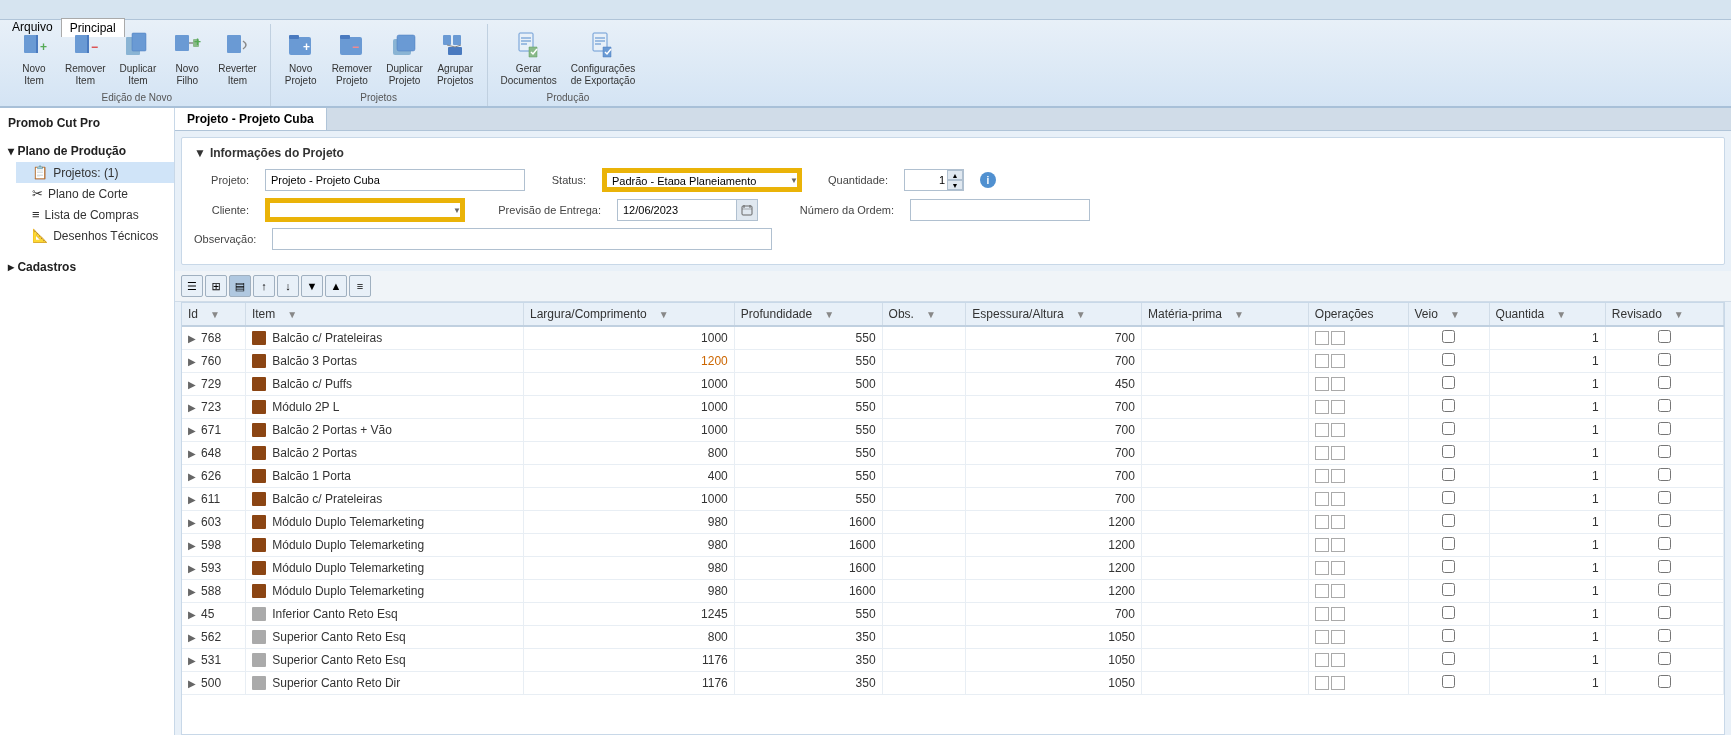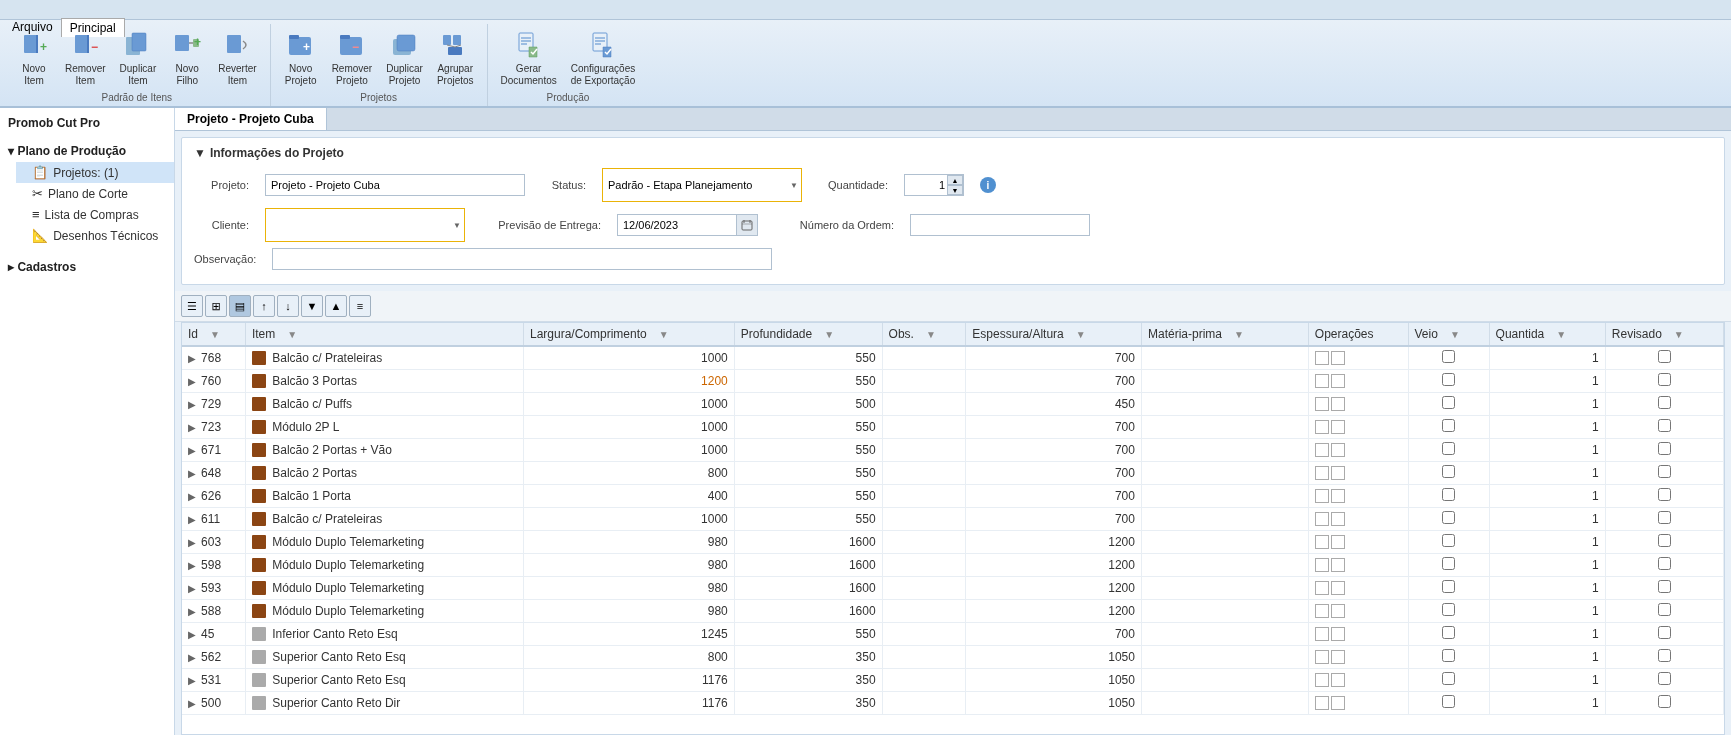--- a/index.html
+++ b/index.html
@@ -39,21 +39,21 @@
     
     .project-info { background: #fff; border: 1px solid #c8d8e8; margin: 6px; padding: 8px 12px; border-radius: 2px; }
     .project-info-title { font-weight: bold; font-size: 12px; color: #333; margin-bottom: 8px; display: flex; align-items: center; gap: 4px; }
     .project-info-title .collapse-icon { cursor: pointer; }
     .form-row { display: flex; align-items: center; margin-bottom: 6px; gap: 16px; flex-wrap: wrap; }
     .form-label { font-size: 11px; color: #444; white-space: nowrap; min-width: 55px; text-align: right; }
     .form-input { border: 1px solid #b0c0d0; padding: 2px 5px; font-size: 11px; height: 22px; background: #fff; }
     .form-input-wide { width: 260px; }
     .form-input-medium { width: 180px; }
     .form-input-small { width: 120px; }
-    .form-select { border: 1px solid #eab308; padding: 2px 20px 2px 5px; font-size: 11px; height: 34px; background: #fff; appearance: none; -webkit-appearance: none; position: relative; }
+    .form-select { border: 5px solid #eab308; padding: 2px 20px 2px 5px; font-size: 11px; height: 24px; background: #fff; appearance: none; -webkit-appearance: none; position: relative; }
     .select-wrapper { position: relative; display: inline-block; }
     .select-wrapper::after { content: '▼'; font-size: 8px; position: absolute; right: 4px; top: 50%; transform: translateY(-50%); pointer-events: none; color: #666; }
     .spinner-wrapper { position: relative; display: inline-flex; align-items: center; }
     .spinner-input { width: 60px; border: 1px solid #b0c0d0; padding: 2px 18px 2px 5px; font-size: 11px; height: 22px; text-align: right; }
     .spinner-btns { display: flex; flex-direction: column; position: absolute; right: 1px; top: 1px; }
     .spinner-btn { width: 16px; height: 10px; background: #e0e8f0; border: 1px solid #b0c0d0; cursor: pointer; display: flex; align-items: center; justify-content: center; font-size: 7px; line-height: 1; }
     .info-icon { width: 16px; height: 16px; border-radius: 50%; background: #5090d0; color: #fff; display: flex; align-items: center; justify-content: center; font-size: 10px; font-weight: bold; cursor: pointer; }
     .date-wrapper { position: relative; display: inline-flex; align-items: center; }
     .date-btn { background: #e0e8f0; border: 1px solid #b0c0d0; border-left: none; height: 22px; padding: 0 4px; cursor: pointer; display: flex; align-items: center; }
 
@@ -141,21 +141,21 @@
         <div class="icon">
           <svg viewBox="0 0 28 28" width="28" height="28">
             <rect x="4" y="4" width="14" height="18" rx="1" fill="#6a9ad4"></rect>
             <path d="M20 10 Q26 14 20 18" stroke="#888" stroke-width="1.5" fill="none" marker-end="url(#arr)"></path>
           </svg>
         </div>
         <span class="label">Reverter
 Item</span>
       </div>
     </div>
-    <div class="ribbon-group-label">Padrão de Itens</div>
+    <div class="ribbon-group-label">Edição de Novo</div>
   </div>
 
   <div class="ribbon-group">
     <div class="ribbon-group-items">
       <div class="ribbon-btn">
         <div class="icon">
           <svg viewBox="0 0 28 28" width="28" height="28">
             <rect x="2" y="6" width="22" height="18" rx="2" fill="#6a9ad4"></rect>
             <rect x="2" y="4" width="10" height="4" rx="1" fill="#4a7abf"></rect>
             <text x="16" y="20" font-size="12" fill="white" font-weight="bold">+</text>

